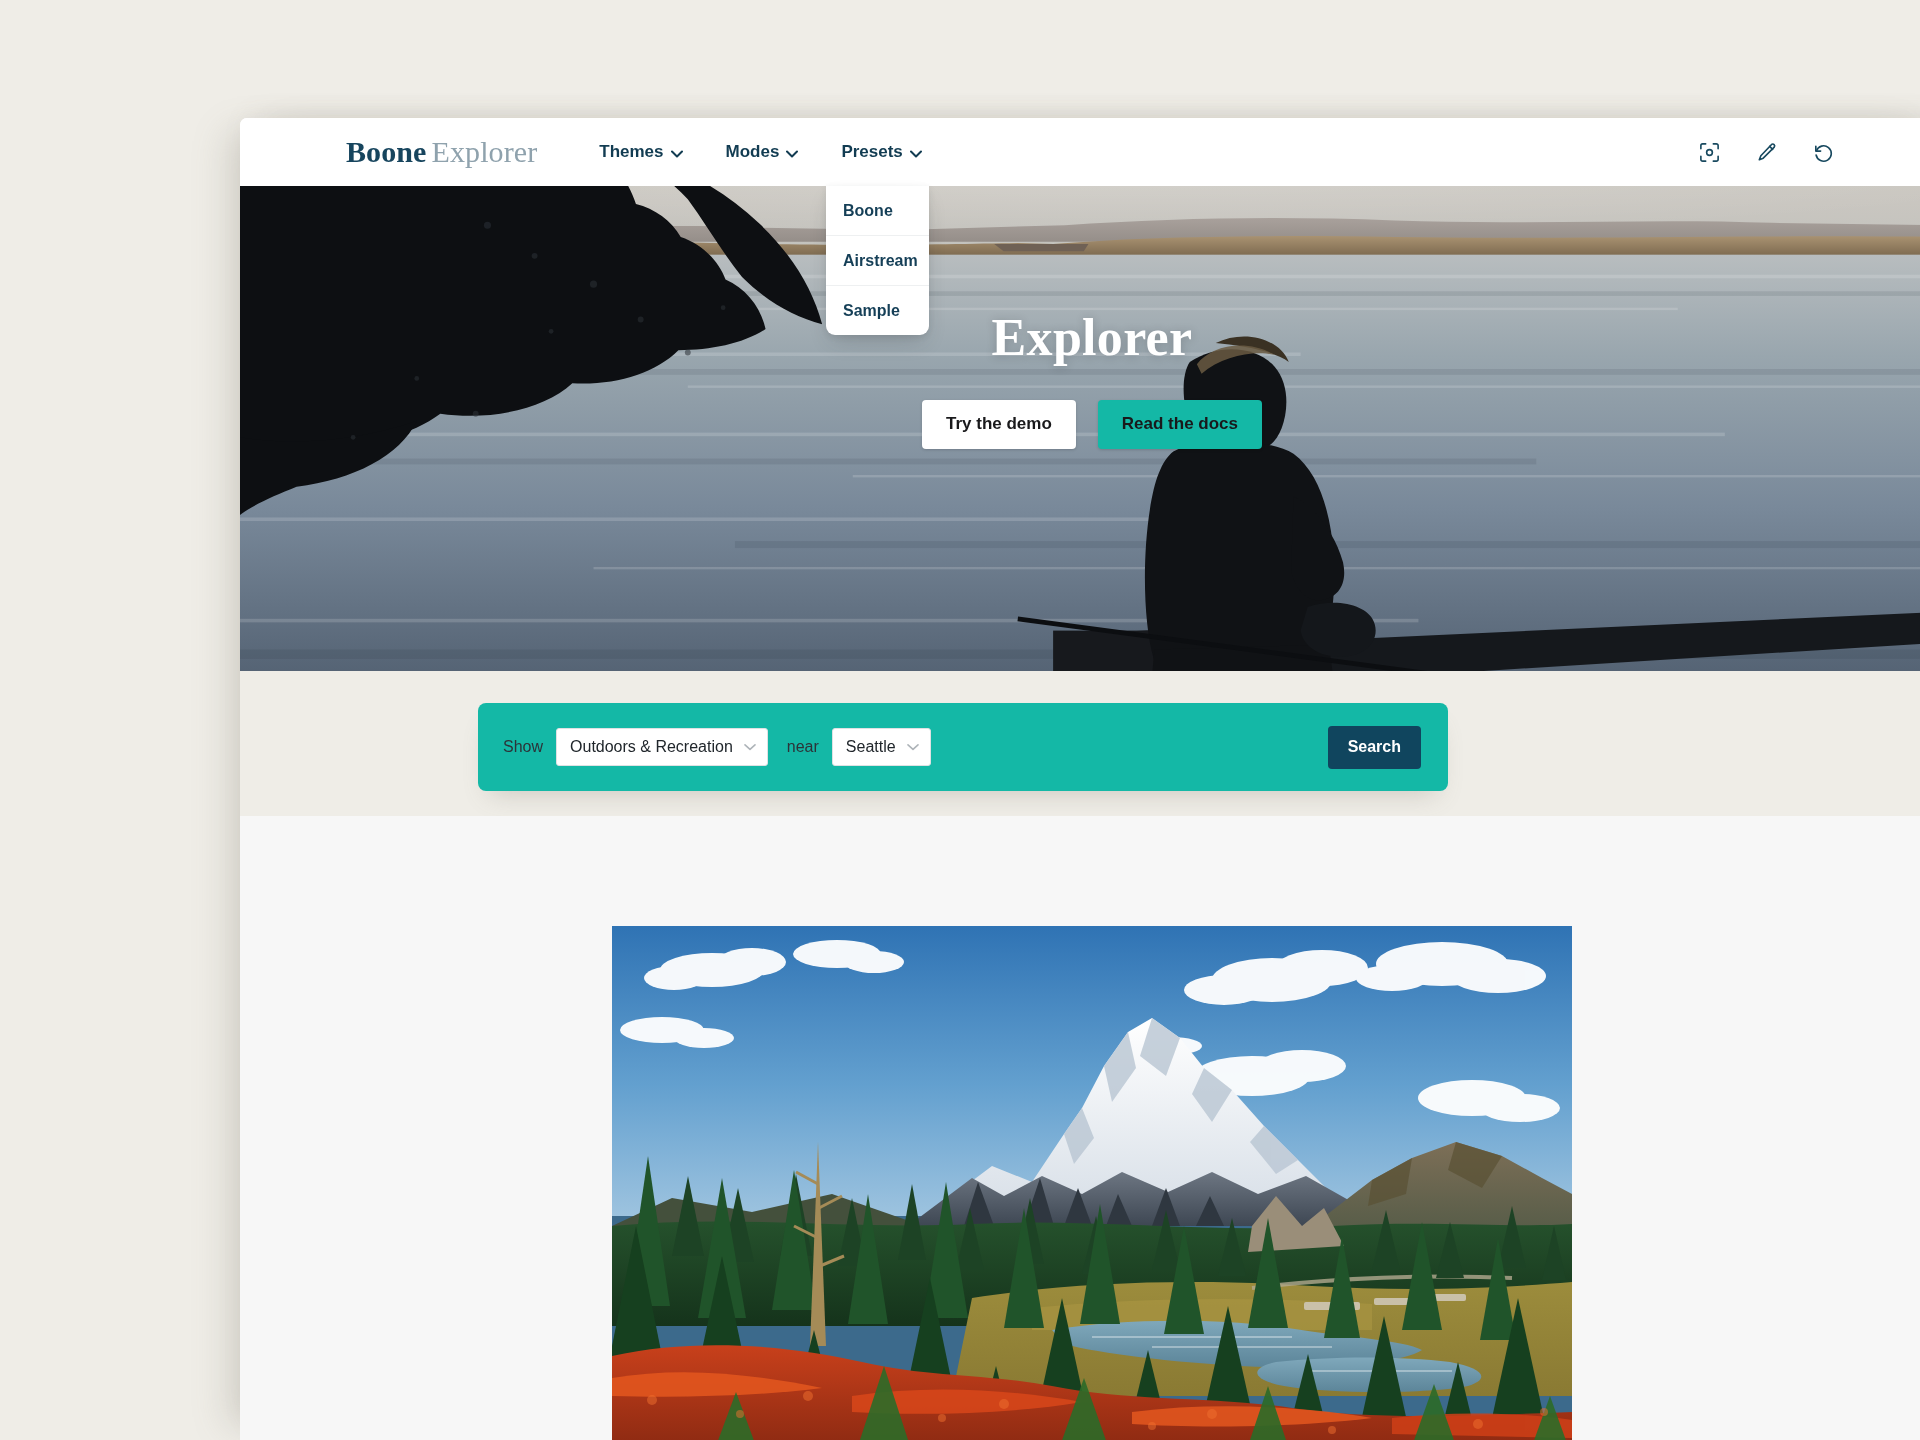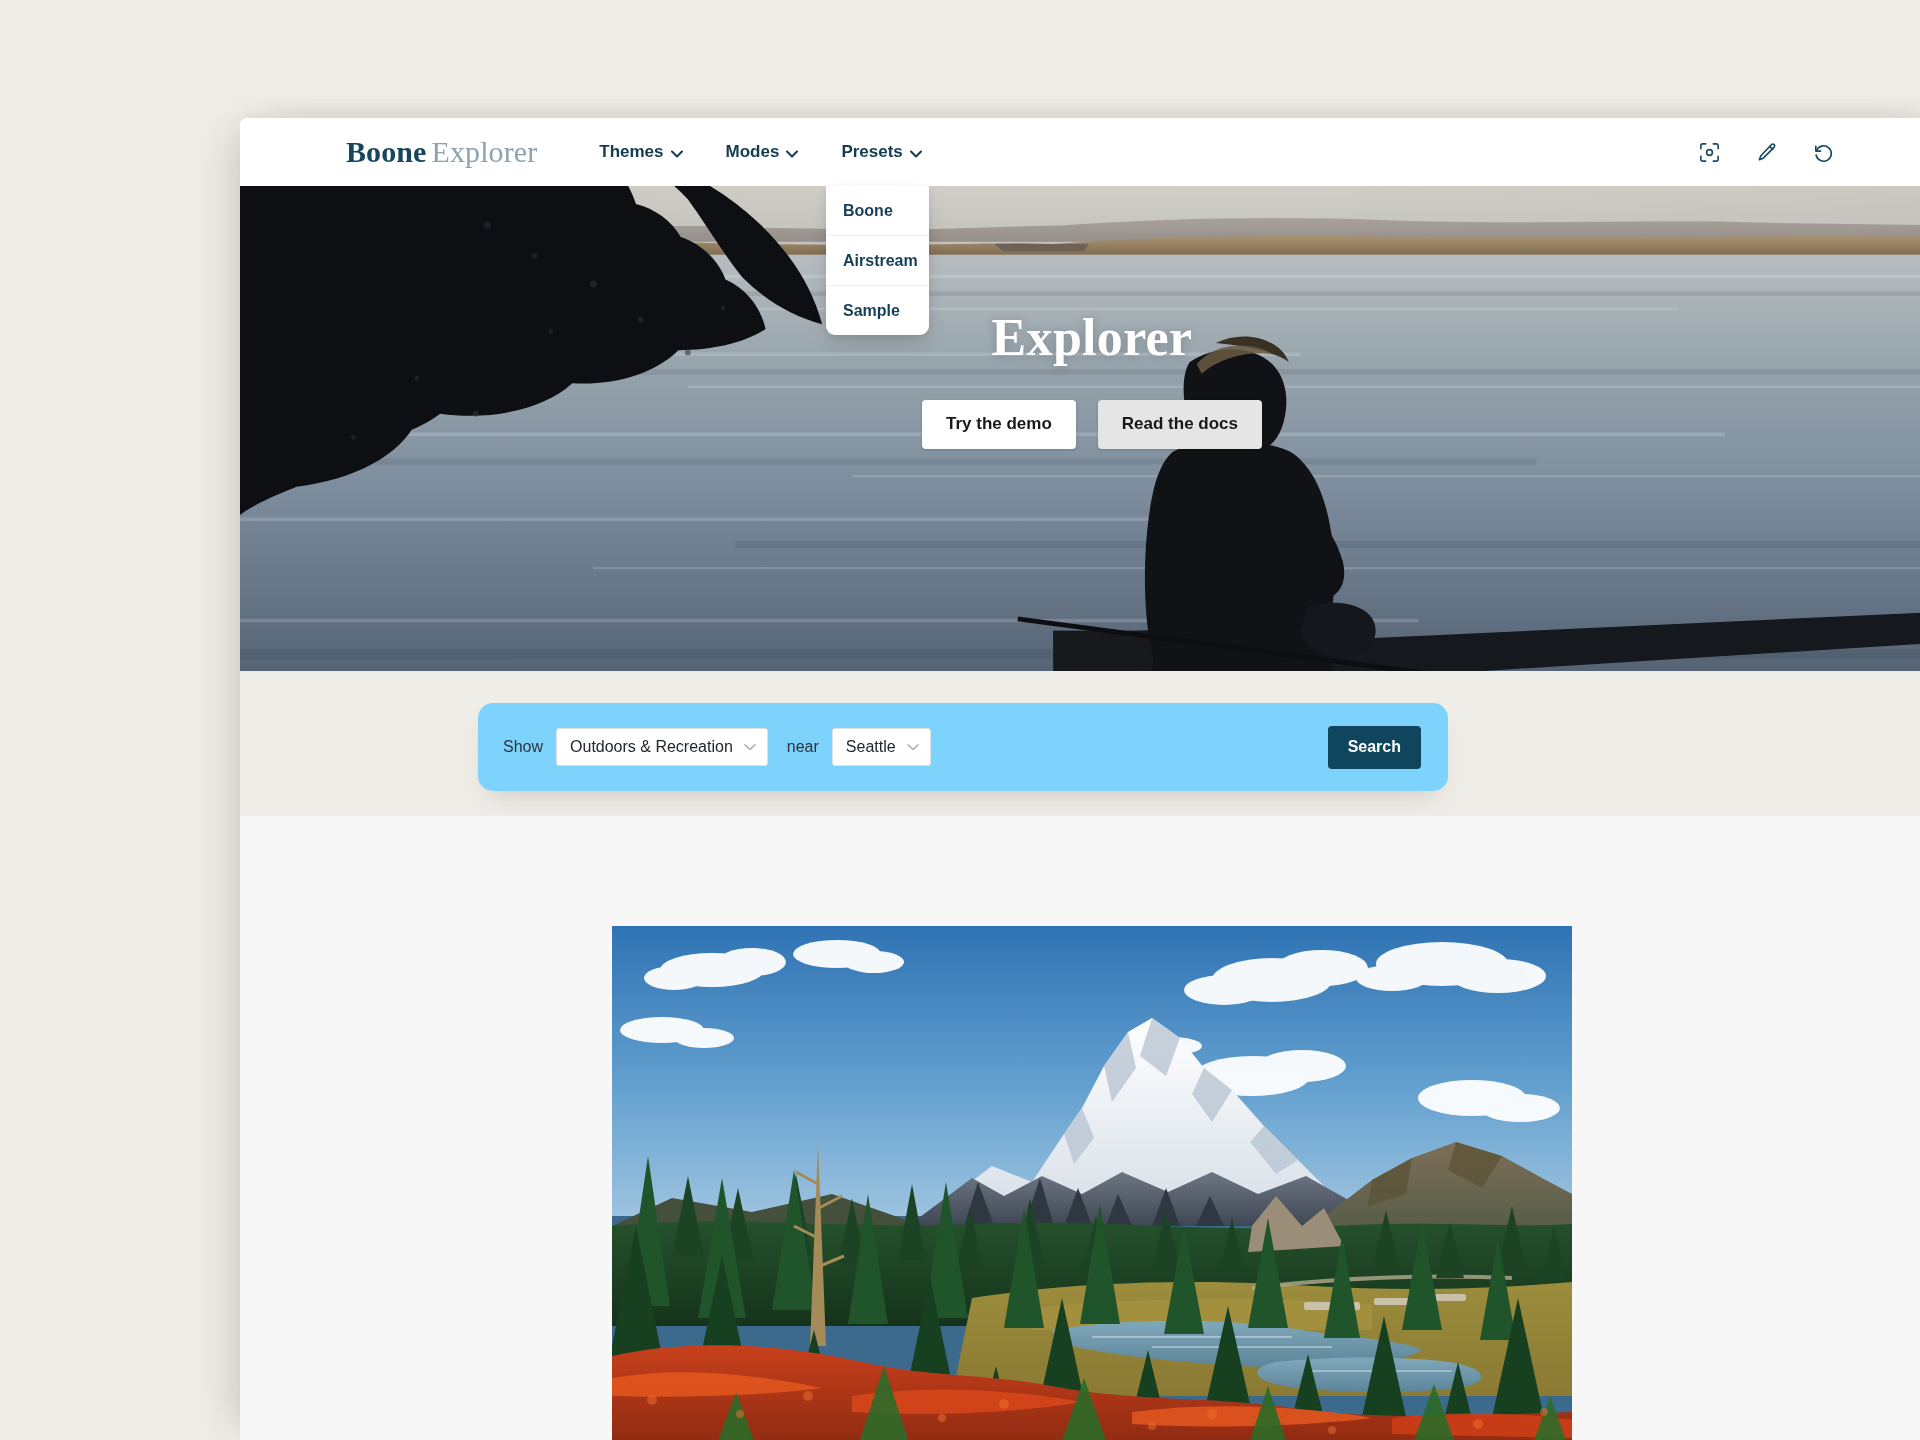--- a/index.html
+++ b/index.html
@@ -178,36 +178,36 @@
     font-size: 17px;
     font-weight: 700;
     color: #19191b;
     cursor: pointer;
     border: none;
     font-family: "Liberation Sans", sans-serif;
     box-shadow: 0 1px 3px rgba(0,0,0,.16);
     white-space: nowrap;
   }
   .btn-white { background: #ffffff; }
-  .btn-cream { background: #e5e5e5; }
+  .btn-cream { background: #14b8a6; }
 
   
   .search-band {
     position: relative;
     background: #efede7;
     height: 145px;
   }
   .search-card {
     position: absolute;
     left: 238px;
     top: 32px;
     width: 970px;
     height: 88px;
-    background: #7dd3fc;
-    border-radius: 15px;
+    background: #14b8a6;
+    border-radius: 8px;
     box-shadow: 0 14px 26px -12px rgba(120,112,98,.30);
     display: flex;
     align-items: center;
     padding: 0 27px 0 25px;
   }
   .sc-label {
     font-size: 16px;
     color: #2c3338;
     margin-right: 13px;
     white-space: nowrap;

